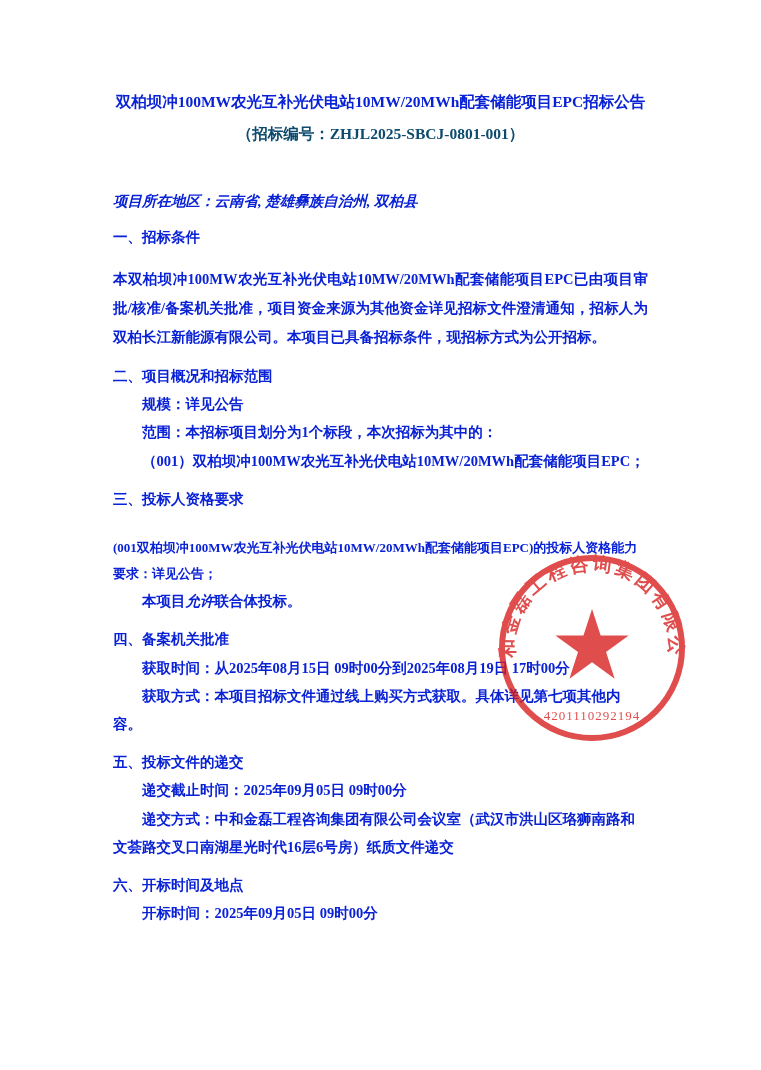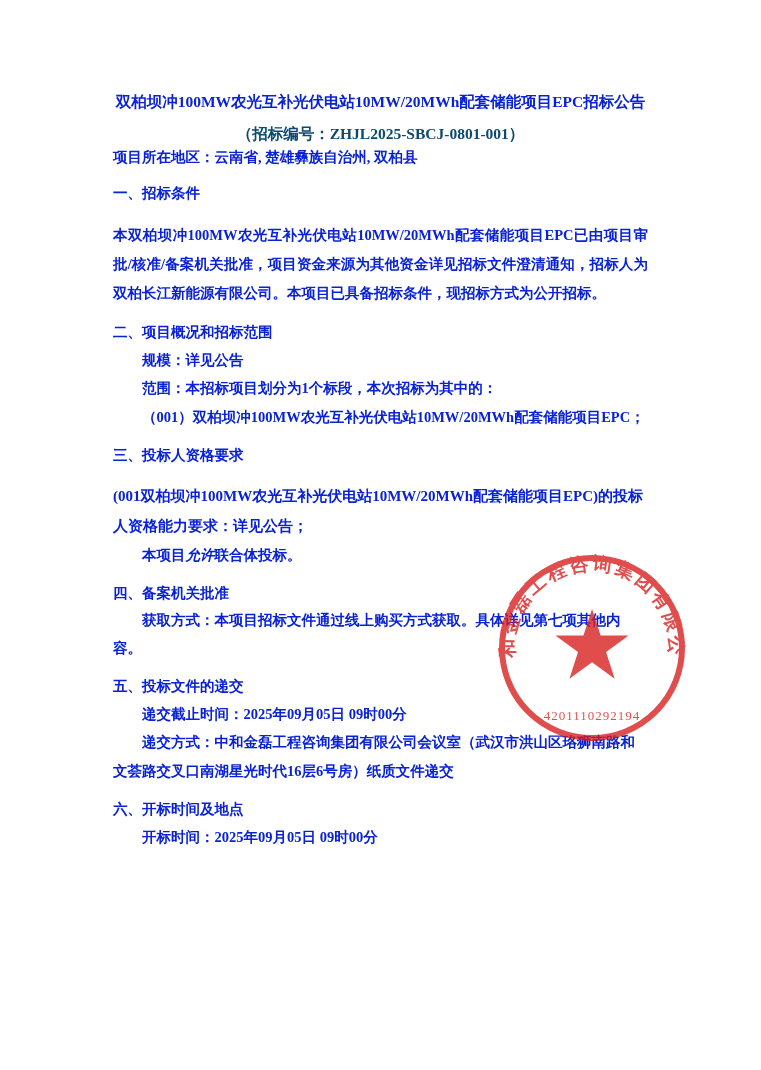--- a/index.html
+++ b/index.html
@@ -42,22 +42,24 @@
     text-align: center;
     font-weight: bold;
     font-size: 15.5px;
     color: #0c4a6e;
     margin-top: 9px;
     line-height: 1.5;
   }
 
   .region-line {
     font-size: 14.5px;
+    margin-top: 44px;
     line-height: 1.6;
     font-weight: bold;
+    font-style: italic;
   }
 
   .h2 {
     font-size: 14.5px;
     font-weight: bold;
     margin-top: 13px;
     line-height: 1.6;
   }
 
   .para {
@@ -71,23 +73,23 @@
   .sub {
     font-size: 14.5px;
     line-height: 1.95;
     margin-top: 2px;
     text-indent: 2em;
     font-weight: bold;
   }
   .sub.tight { margin-top: 0px; }
 
   .block-para {
-    font-size: 15px;
+    font-size: 13px;
     line-height: 2.0;
-    margin-top: 14px;
+    margin-top: 24px;
     font-weight: bold;
   }
 
   .italic-word {
     font-style: italic;
   }
 
   
   .seal {
     position: absolute;
@@ -119,20 +121,21 @@
     <div class="h2">二、项目概况和招标范围</div>
     <div class="sub">规模：详见公告</div>
     <div class="sub tight">范围：本招标项目划分为1个标段，本次招标为其中的：</div>
     <div class="sub tight">（001）双柏坝冲100MW农光互补光伏电站10MW/20MWh配套储能项目EPC；</div>
 
     <div class="h2">三、投标人资格要求</div>
     <div class="block-para">(001双柏坝冲100MW农光互补光伏电站10MW/20MWh配套储能项目EPC)的投标人资格能力要求：详见公告；</div>
     <div class="sub tight"><span>本项目</span><span class="italic-word">允许</span><span>联合体投标。</span></div>
 
     <div class="h2">四、备案机关批准</div>
+    <div class="sub">获取时间：从2025年08月15日  09时00分到2025年08月19日  17时00分</div>
     <div class="sub tight">获取方式：本项目招标文件通过线上购买方式获取。具体详见第七项其他内容。</div>
 
     <div class="h2">五、投标文件的递交</div>
     <div class="sub">递交截止时间：2025年09月05日  09时00分</div>
     <div class="sub tight">递交方式：中和金磊工程咨询集团有限公司会议室（武汉市洪山区珞狮南路和文荟路交叉口南湖星光时代16层6号房）纸质文件递交</div>
 
     <div class="h2">六、开标时间及地点</div>
     <div class="sub">开标时间：2025年09月05日  09时00分</div>
 
   </div>

